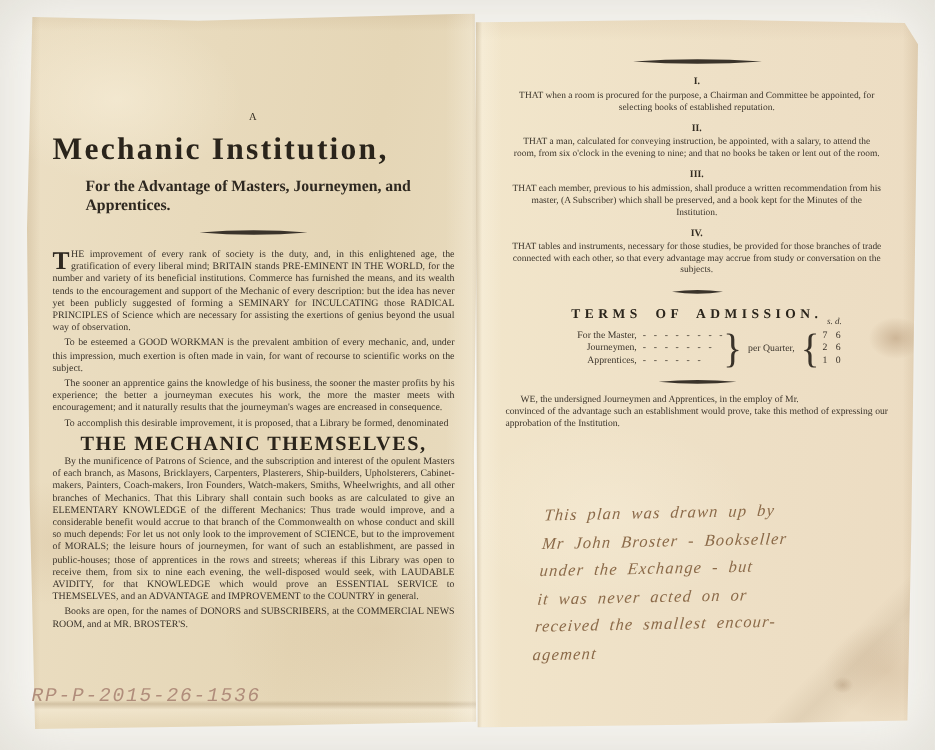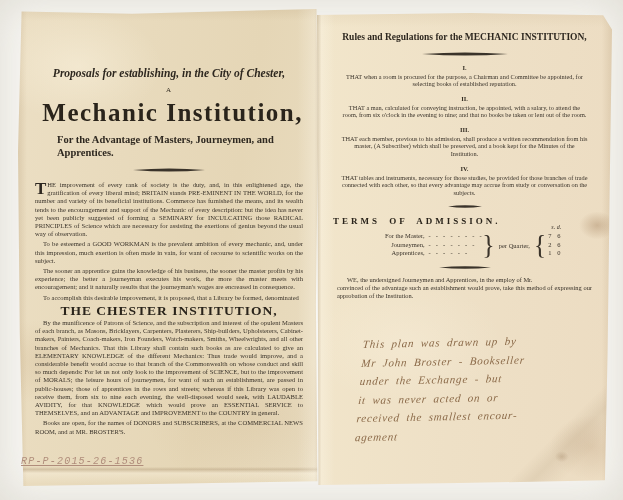--- a/index.html
+++ b/index.html
@@ -43,37 +43,37 @@
       linear-gradient(to left, rgba(140,105,60,0.15) 0, transparent 3.5%),
       linear-gradient(to bottom, rgba(150,115,70,0.08) 0, transparent 3%);
   }
   .inner{position:relative;height:100%;box-sizing:border-box;color:#332c22;}
   .page-left .inner{padding:58px 15px 0 17px;}
   .page-right .inner{padding:18px 16px 0 16px;}
 
   
   .lp-header{font-style:italic;font-weight:bold;font-size:11.5px;text-align:center;color:#2e2820;}
   .lp-article{text-align:center;font-size:7px;margin-top:7px;letter-spacing:1px;}
-  .lp-title{text-align:right;font-weight:bold;font-size:25px;letter-spacing:1.5px;margin-top:5px;color:#2a241b;}
+  .lp-title{text-align:left;font-weight:bold;font-size:21px;letter-spacing:1.5px;margin-top:5px;color:#2a241b;}
   .lp-subtitle{font-weight:bold;font-size:10.5px;line-height:12.5px;margin-top:7px;padding:0 22px;color:#2e2820;}
   .rule-wrap{text-align:center;margin-top:8px;line-height:0;}
   .rule-wrap svg{display:inline-block;}
   .rule-fill{fill:#3a332a;}
   .body{margin-top:8px;font-size:6.6px;line-height:8.2px;text-align:justify;color:#3a332a;}
   .body p{margin:0 0 2px 0;text-indent:8px;}
   .opening{text-indent:0 !important;}
   .dropcap{float:left;font-size:17px;line-height:13px;padding:1px 1px 0 0;font-weight:bold;color:#2e2820;}
   .section-heading{text-align:center;font-weight:bold;font-size:13.5px;letter-spacing:1px;margin:5px 0 4px 0;color:#2a241b;}
 
   
   .rp-title{font-weight:bold;font-size:9.5px;line-height:12.5px;text-align:center;padding:0 6px;color:#2e2820;}
   .rule-item{margin-top:7px;}
   .rule-numeral{text-align:center;font-size:6.5px;font-weight:bold;margin-bottom:2px;}
   .rule-text{margin:0;padding:0 8px;font-size:6.3px;line-height:7.6px;text-align:center;color:#3a332a;}
-  .terms-heading{text-align:left;font-weight:bold;font-size:9px;letter-spacing:3px;word-spacing:4px;margin-top:7px;color:#2a241b;}
+  .terms-heading{text-align:center;font-weight:bold;font-size:9px;letter-spacing:3px;word-spacing:4px;margin-top:7px;color:#2a241b;}
   .terms-row{display:flex;justify-content:center;align-items:center;margin-top:6px;font-size:6.5px;color:#3a332a;}
   .t-rows{display:flex;flex-direction:column;}
   .t-line{display:flex;line-height:8.5px;}
   .t-label{width:56px;text-align:right;flex:none;}
   .t-dashes{margin-left:4px;word-spacing:2.5px;letter-spacing:0.5px;}
   .brace{font-size:26px;line-height:25px;font-weight:400;transform:scaleY(1.05);color:#3a332a;flex:none;}
   .per-label{margin:0 4px;flex:none;}
   .amounts{position:relative;padding-top:0;margin-left:2px;}
   .sd-header{position:absolute;top:-8px;left:3px;font-style:italic;font-size:6px;white-space:nowrap;}
   .amount-line{line-height:8.5px;word-spacing:4px;}
@@ -82,63 +82,61 @@
   .pledge-rest{text-align:justify;}
 
   .handwriting{
     position:absolute;left:42px;top:320px;width:200px;
     transform:rotate(-1.2deg) skewX(-6deg);
     font-style:italic;font-size:11px;line-height:18.5px;
     letter-spacing:0.8px;word-spacing:3px;color:#8b6a49;
   }
   .catalog{
     position:absolute;left:21px;top:456px;
-    font-family:"Liberation Mono", monospace;font-size:10px;letter-spacing:1.2px;
-    color:#b08d7b;font-style:italic;text-decoration:underline;
+    font-family:"Liberation Mono", monospace;font-size:13px;letter-spacing:1.2px;
+    color:#b08d7b;font-style:italic;
   }
 </style>
 </head>
 <body>
 
 <div class="scan">
 
   <div class="page page-left">
     <div class="texture"></div>
     <div class="inner">
-      <div class="lp-header">Proposals for establishing, in the City of Chester,</div>
       <div class="lp-article">A</div>
       <div class="lp-title">Mechanic Institution,</div>
       <div class="lp-subtitle">For the Advantage of Masters, Journeymen, and Apprentices.</div>
       <div class="rule-wrap">
         <svg width="72" height="6" viewBox="0 0 72 6">
             <path class="rule-fill" d="M0 3 Q36 0 72 3 Q36 6 0 3 Z"></path>
           </svg>
       </div>
       <div class="body">
         <p class="opening"><span class="dropcap">T</span><span>HE improvement of every rank of society is the duty, and, in this enlightened age, the gratification of every liberal mind; BRITAIN stands PRE-EMINENT IN THE WORLD, for the number and variety of its beneficial institutions. Commerce has furnished the means, and its wealth tends to the encouragement and support of the Mechanic of every description: but the idea has never yet been publicly suggested of forming a SEMINARY for INCULCATING those RADICAL PRINCIPLES of Science which are necessary for assisting the exertions of genius beyond the usual way of observation.</span></p>
         <div>
 
         <p>To be esteemed a GOOD WORKMAN is the prevalent ambition of every mechanic, and, under this impression, much exertion is often made in vain, for want of recourse to scientific works on the subject.</p>
             <p>The sooner an apprentice gains the knowledge of his business, the sooner the master profits by his experience; the better a journeyman executes his work, the more the master meets with encouragement; and it naturally results that the journeyman's wages are encreased in consequence.</p>
             <p>To accomplish this desirable improvement, it is proposed, that a Library be formed, denominated</p>
           </div>
-        <div class="section-heading">THE CHESTER INSTITUTION,</div>
+        <div class="section-heading">THE MECHANIC THEMSELVES,</div>
         <div>
 
         <p>By the munificence of Patrons of Science, and the subscription and interest of the opulent Masters of each branch, as Masons, Bricklayers, Carpenters, Plasterers, Ship-builders, Upholsterers, Cabinet-makers, Painters, Coach-makers, Iron Founders, Watch-makers, Smiths, Wheelwrights, and all other branches of Mechanics. That this Library shall contain such books as are calculated to give an ELEMENTARY KNOWLEDGE of the different Mechanics: Thus trade would improve, and a considerable benefit would accrue to that branch of the Commonwealth on whose conduct and skill so much depends: For let us not only look to the improvement of SCIENCE, but to the improvement of MORALS; the leisure hours of journeymen, for want of such an establishment, are passed in public-houses; those of apprentices in the rows and streets; whereas if this Library was open to receive them, from six to nine each evening, the well-disposed would seek, with LAUDABLE AVIDITY, for that KNOWLEDGE which would prove an ESSENTIAL SERVICE to THEMSELVES, and an ADVANTAGE and IMPROVEMENT to the COUNTRY in general.</p>
             <p>Books are open, for the names of DONORS and SUBSCRIBERS, at the COMMERCIAL NEWS ROOM, and at MR. BROSTER'S.</p>
           </div>
       </div>
     </div>
   </div>
 
   <div class="page page-right">
     <div class="texture"></div>
     <div class="inner">
-      <div class="rp-title">Rules and Regulations for the MECHANIC INSTITUTION,</div>
       <div class="rule-wrap" style="margin-top:7px;">
         <svg width="86" height="6" viewBox="0 0 86 6">
             <path class="rule-fill" d="M0 3 Q43 0 86 3 Q43 6 0 3 Z"></path>
           </svg>
       </div>
 
       <div>
 
           <div class="rule-item">
             <div class="rule-numeral">I.</div>

